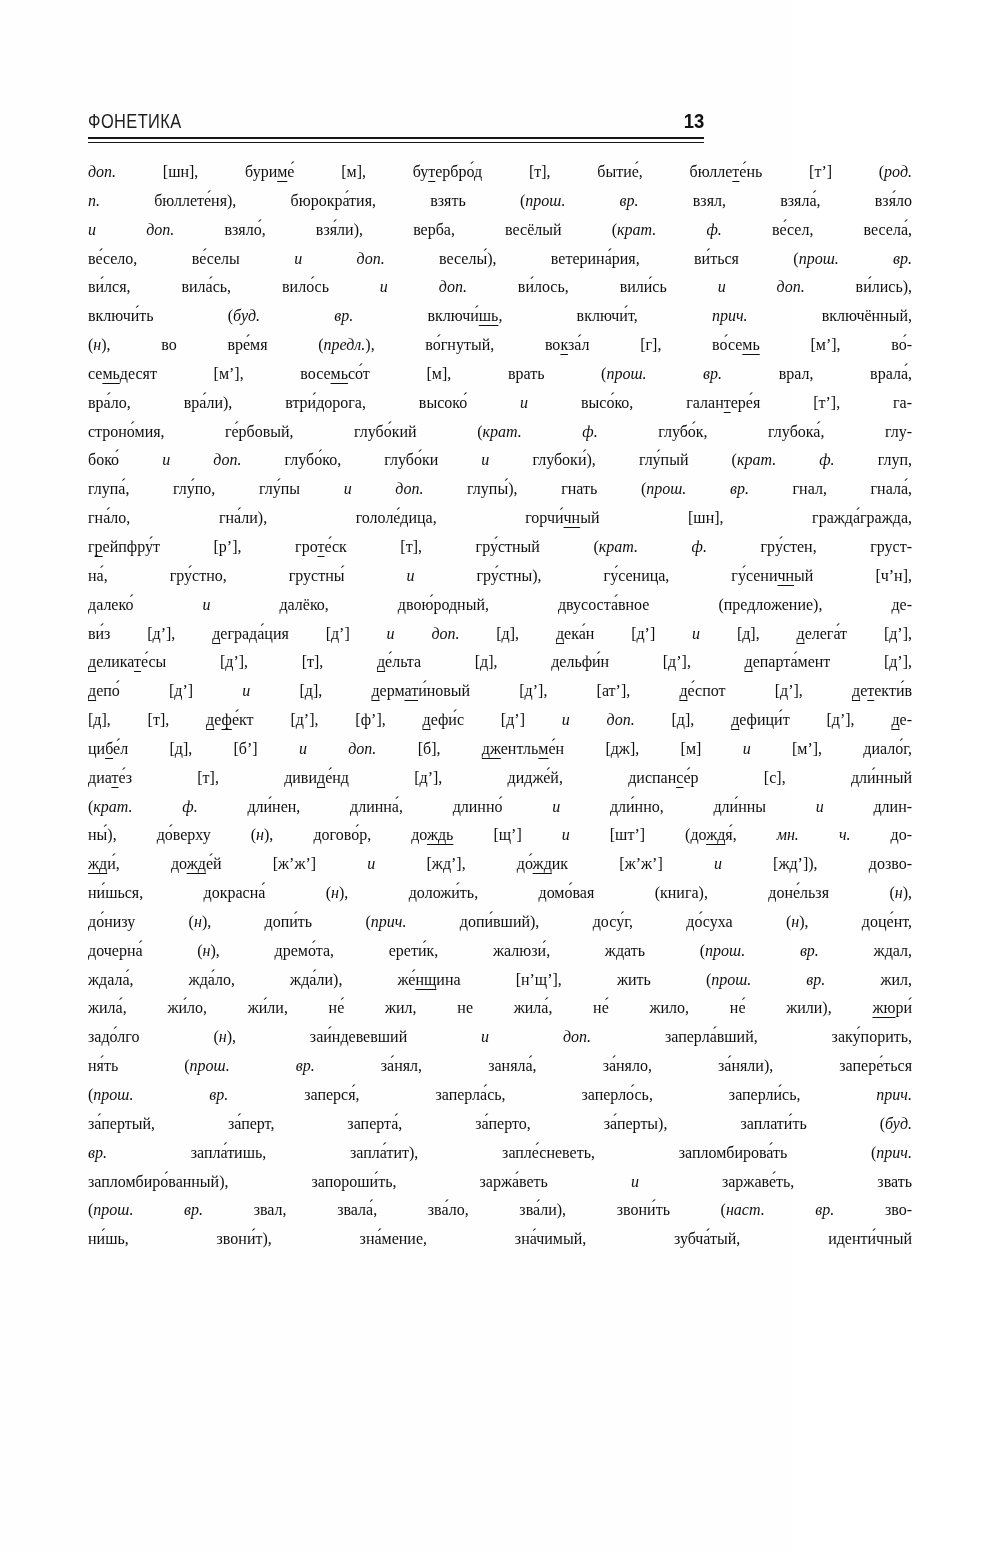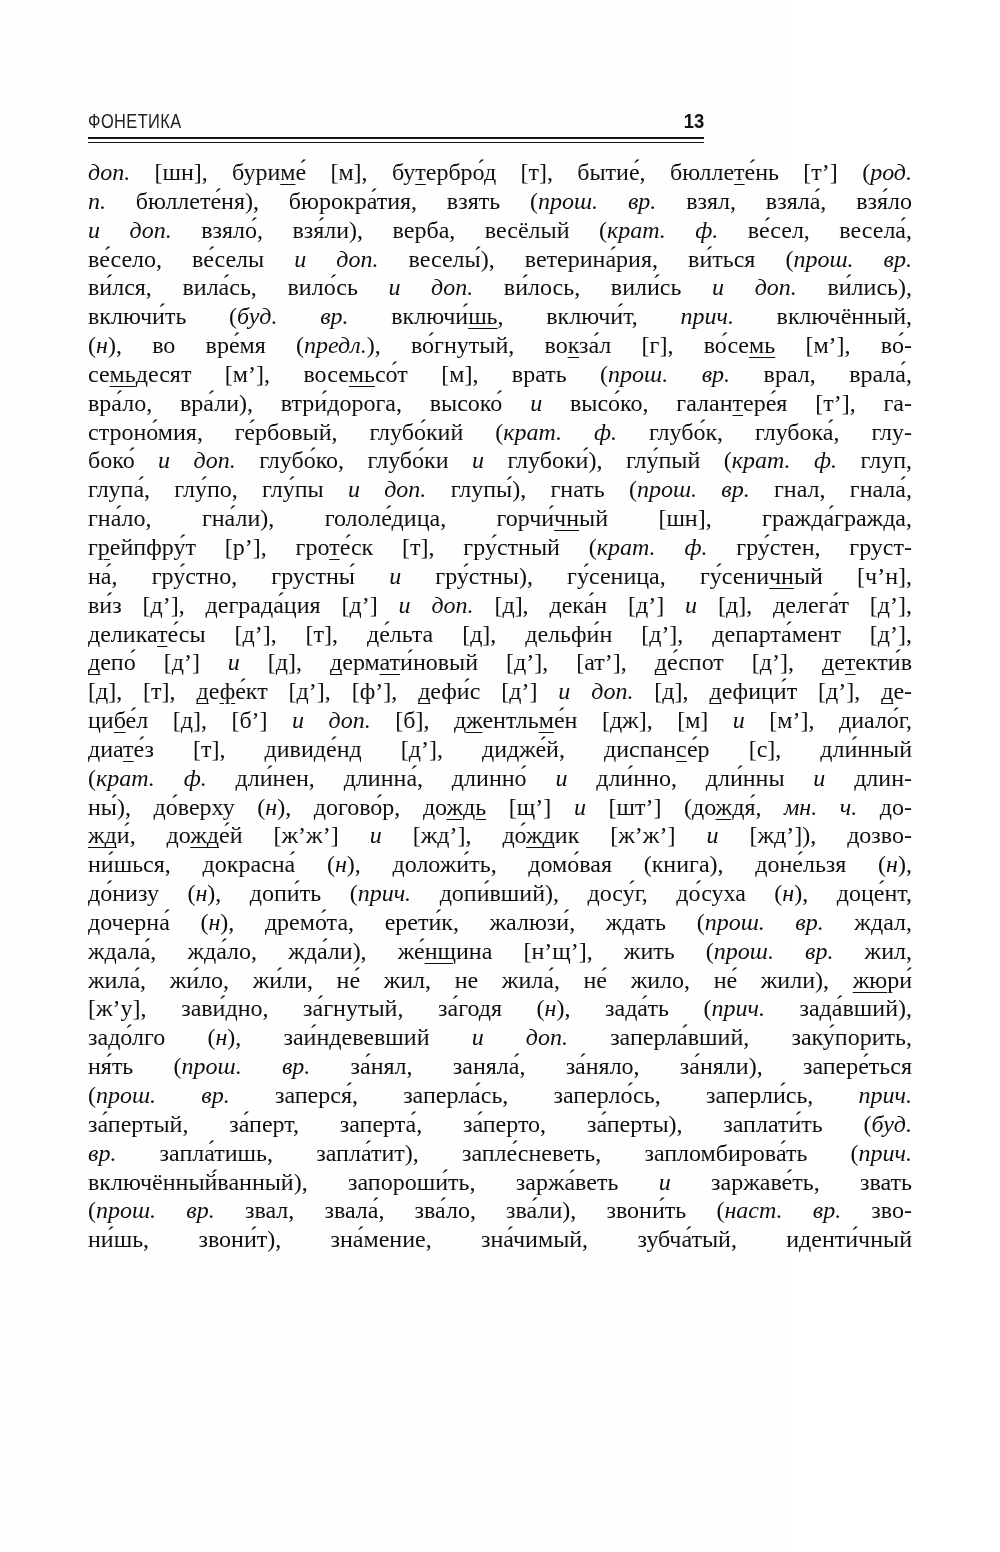--- a/index.html
+++ b/index.html
@@ -43,21 +43,21 @@
     position: absolute;
     left: 88px; right: 88px; top: 137px;
     height: 3px;
     border-top: 2.2px solid #141414;
     border-bottom: 1.1px solid #141414;
   }
   .body-text {
     position: absolute;
     left: 88px; top: 158px;
     width: 824px;
-    font-size: 24px;
+    font-size: 16px;
     line-height: 28.85px;
     color: #0f0f0f;
   }
   .line {
     text-align: justify;
     text-align-last: justify;
   }
   .it { font-style: italic; }
   .un {
     text-decoration: underline;
@@ -86,38 +86,38 @@
       <div class="line"><span>включи́ть (</span><span class="it">буд. вр.</span><span> включи́</span><span class="un">шь</span><span>, включи́т, </span><span class="it">прич.</span><span> включённый,</span></div>
       <div class="line"><span>(</span><span class="it">н</span><span>), во вре́мя (</span><span class="it">предл.</span><span>), во́гнутый, во</span><span class="un">к</span><span>за́л [г], во́се</span><span class="un">мь</span><span> [м’], во́-</span></div>
       <div class="line"><span>се</span><span class="un">мь</span><span>десят [м’], восе</span><span class="un">мь</span><span>со́т [м], врать (</span><span class="it">прош. вр.</span><span> врал, врала́,</span></div>
       <div class="line"><span>вра́ло, вра́ли), втри́дорога, высоко́ </span><span class="it">и</span><span> высо́ко, галан</span><span class="un">т</span><span>ере́я [т’], га-</span></div>
       <div class="line"><span>строно́мия, ге́рбовый, глубо́кий (</span><span class="it">крат. ф.</span><span> глубо́к, глубока́, глу-</span></div>
       <div class="line"><span>боко́ </span><span class="it">и доп.</span><span> глубо́ко, глубо́ки </span><span class="it">и</span><span> глубоки́), глу́пый (</span><span class="it">крат. ф.</span><span> глуп,</span></div>
       <div class="line"><span>глупа́, глу́по, глу́пы </span><span class="it">и доп.</span><span> глупы́), гнать (</span><span class="it">прош. вр.</span><span> гнал, гнала́,</span></div>
       <div class="line"><span>гна́ло, гна́ли), гололе́дица, горчи́</span><span class="un">чн</span><span>ый [шн], гражда́гражда,</span></div>
       <div class="line"><span>г</span><span class="un">р</span><span>ейпфру́т [р’], гро</span><span class="un">т</span><span>е́ск [т], гру́стный (</span><span class="it">крат. ф.</span><span> гру́стен, груст-</span></div>
       <div class="line"><span>на́, гру́стно, грустны́ </span><span class="it">и</span><span> гру́стны), гу́сеница, гу́сени</span><span class="un">чн</span><span>ый [ч’н],</span></div>
+      <div class="line"><span>далеко́ </span><span class="it">и</span><span> далёко, двою́родный, двусоста́вное (предложение), де-</span></div>
       <div class="line"><span>ви́з [д’], </span><span class="un">д</span><span>еграда́ция [д’] </span><span class="it">и доп.</span><span> [д], </span><span class="un">д</span><span>ека́н [д’] </span><span class="it">и</span><span> [д], </span><span class="un">д</span><span>елега́т [д’],</span></div>
       <div class="line"><span class="un">д</span><span>елика</span><span class="un">т</span><span>е́сы [д’], [т], </span><span class="un">д</span><span>е́льта [д], дельфи́н [д’], </span><span class="un">д</span><span>епарта́мент [д’],</span></div>
       <div class="line"><span class="un">д</span><span>епо́ [д’] </span><span class="it">и</span><span> [д], </span><span class="un">д</span><span>ерм</span><span class="un">ат</span><span>и́новый [д’], [ат’], </span><span class="un">д</span><span>е́спот [д’], </span><span class="un">д</span><span>е</span><span class="un">т</span><span>екти́в</span></div>
       <div class="line"><span>[д], [т], </span><span class="un">д</span><span>е</span><span class="un">ф</span><span>е́кт [д’], [ф’], </span><span class="un">д</span><span>ефи́с [д’] </span><span class="it">и доп.</span><span> [д], </span><span class="un">д</span><span>ефици́т [д’], </span><span class="un">д</span><span>е-</span></div>
       <div class="line"><span>ци</span><span class="un">б</span><span>е́л [д], [б’] </span><span class="it">и доп.</span><span> [б], </span><span class="un">дж</span><span>ентль</span><span class="un">м</span><span>е́н [дж], [м] </span><span class="it">и</span><span> [м’], диало́г,</span></div>
       <div class="line"><span>диа</span><span class="un">т</span><span>е́з [т], диви</span><span class="un">д</span><span>е́нд [д’], дидже́й, диспан</span><span class="un">с</span><span>е́р [с], дли́нный</span></div>
       <div class="line"><span>(</span><span class="it">крат. ф.</span><span> дли́нен, длинна́, длинно́ </span><span class="it">и</span><span> дли́нно, дли́нны </span><span class="it">и</span><span> длин-</span></div>
       <div class="line"><span>ны́), до́верху (</span><span class="it">н</span><span>), догово́р, до</span><span class="un">ждь</span><span> [щ’] </span><span class="it">и</span><span> [шт’] (до</span><span class="un">жд</span><span>я́, </span><span class="it">мн. ч.</span><span> до-</span></div>
       <div class="line"><span class="un">жд</span><span>и́, до</span><span class="un">жд</span><span>е́й [ж’ж’] </span><span class="it">и</span><span> [жд’], до́</span><span class="un">жд</span><span>ик [ж’ж’] </span><span class="it">и</span><span> [жд’]), дозво-</span></div>
       <div class="line"><span>ни́шься, докрасна́ (</span><span class="it">н</span><span>), доложи́ть, домо́вая (книга), доне́льзя (</span><span class="it">н</span><span>),</span></div>
       <div class="line"><span>до́низу (</span><span class="it">н</span><span>), допи́ть (</span><span class="it">прич.</span><span> допи́вший), досу́г, до́суха (</span><span class="it">н</span><span>), доце́нт,</span></div>
       <div class="line"><span>дочерна́ (</span><span class="it">н</span><span>), дремо́та, ерети́к, жалюзи́, ждать (</span><span class="it">прош. вр.</span><span> ждал,</span></div>
       <div class="line"><span>ждала́, жда́ло, жда́ли), же́</span><span class="un">нщ</span><span>ина [н’щ’], жить (</span><span class="it">прош. вр.</span><span> жил,</span></div>
       <div class="line"><span>жила́, жи́ло, жи́ли, не́ жил, не жила́, не́ жило, не́ жили), </span><span class="un">жю</span><span>ри́</span></div>
-      <div class="line"><span>[ж’у], зави́дно, за́гнутый, за́годя (</span><span class="it">н</span><span>), зада́ть (</span><span class="it">прич.</span><span> зада́вший),</span></div>
       <div class="line"><span>задо́лго (</span><span class="it">н</span><span>), заи́ндевевший </span><span class="it">и доп.</span><span> заперла́вший, заку́порить,</span></div>
       <div class="line"><span>ня́ть (</span><span class="it">прош. вр.</span><span> за́нял, заняла́, за́няло, за́няли), запере́ться</span></div>
       <div class="line"><span>(</span><span class="it">прош. вр.</span><span> заперся́, заперла́сь, заперло́сь, заперли́сь, </span><span class="it">прич.</span></div>
       <div class="line"><span>за́пертый, за́перт, заперта́, за́перто, за́перты), заплати́ть (</span><span class="it">буд.</span></div>
       <div class="line"><span class="it">вр.</span><span> запла́тишь, запла́тит), запле́сневеть, запломбирова́ть (</span><span class="it">прич.</span></div>
-      <div class="line"><span>включённый́ванный), запороши́ть, заржа́веть </span><span class="it">и</span><span> заржаве́ть, звать</span></div>
+      <div class="line"><span>запломбиро́ванный), запороши́ть, заржа́веть </span><span class="it">и</span><span> заржаве́ть, звать</span></div>
       <div class="line"><span>(</span><span class="it">прош. вр.</span><span> звал, звала́, зва́ло, зва́ли), звони́ть (</span><span class="it">наст. вр.</span><span> зво-</span></div>
       <div class="line"><span>ни́шь, звони́т), зна́мение, зна́чимый, зубча́тый, иденти́чный</span></div>
     </div>
 
 </div>
 
 </body></html>

